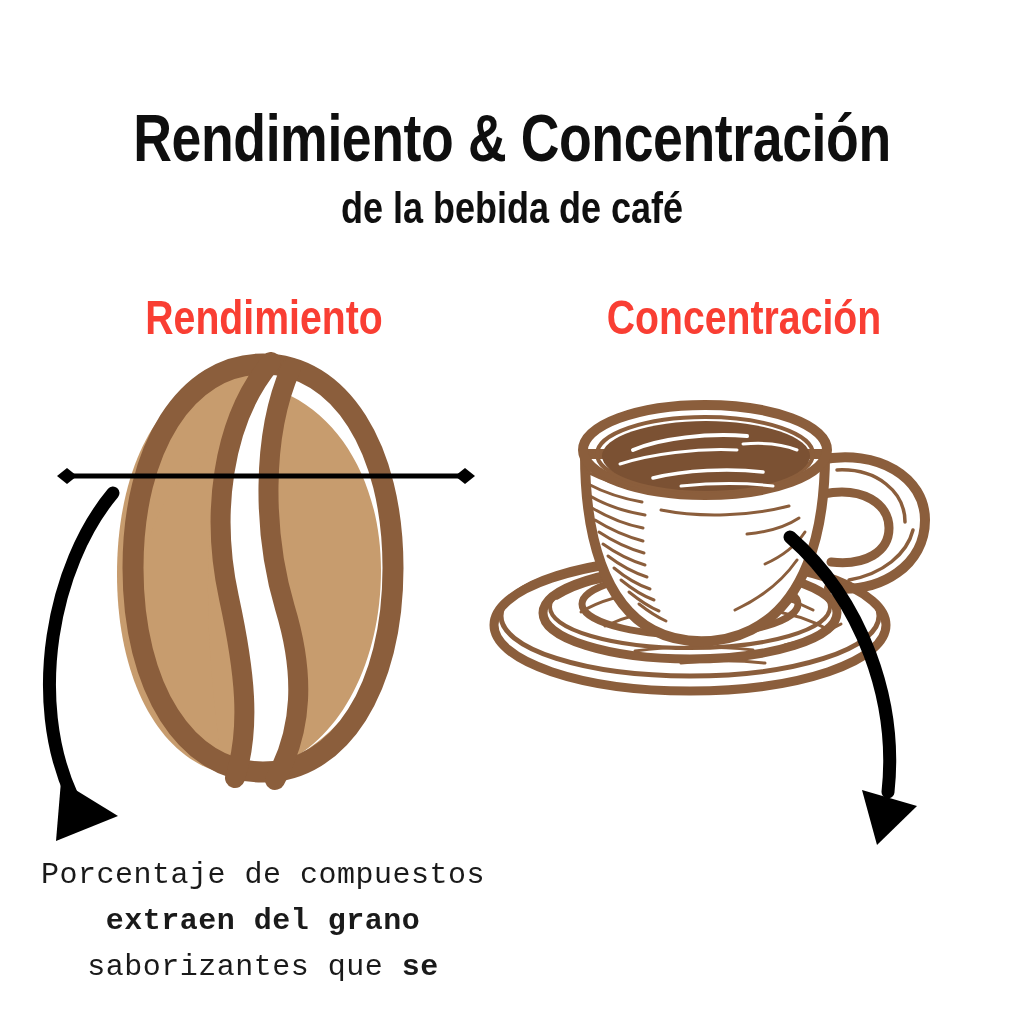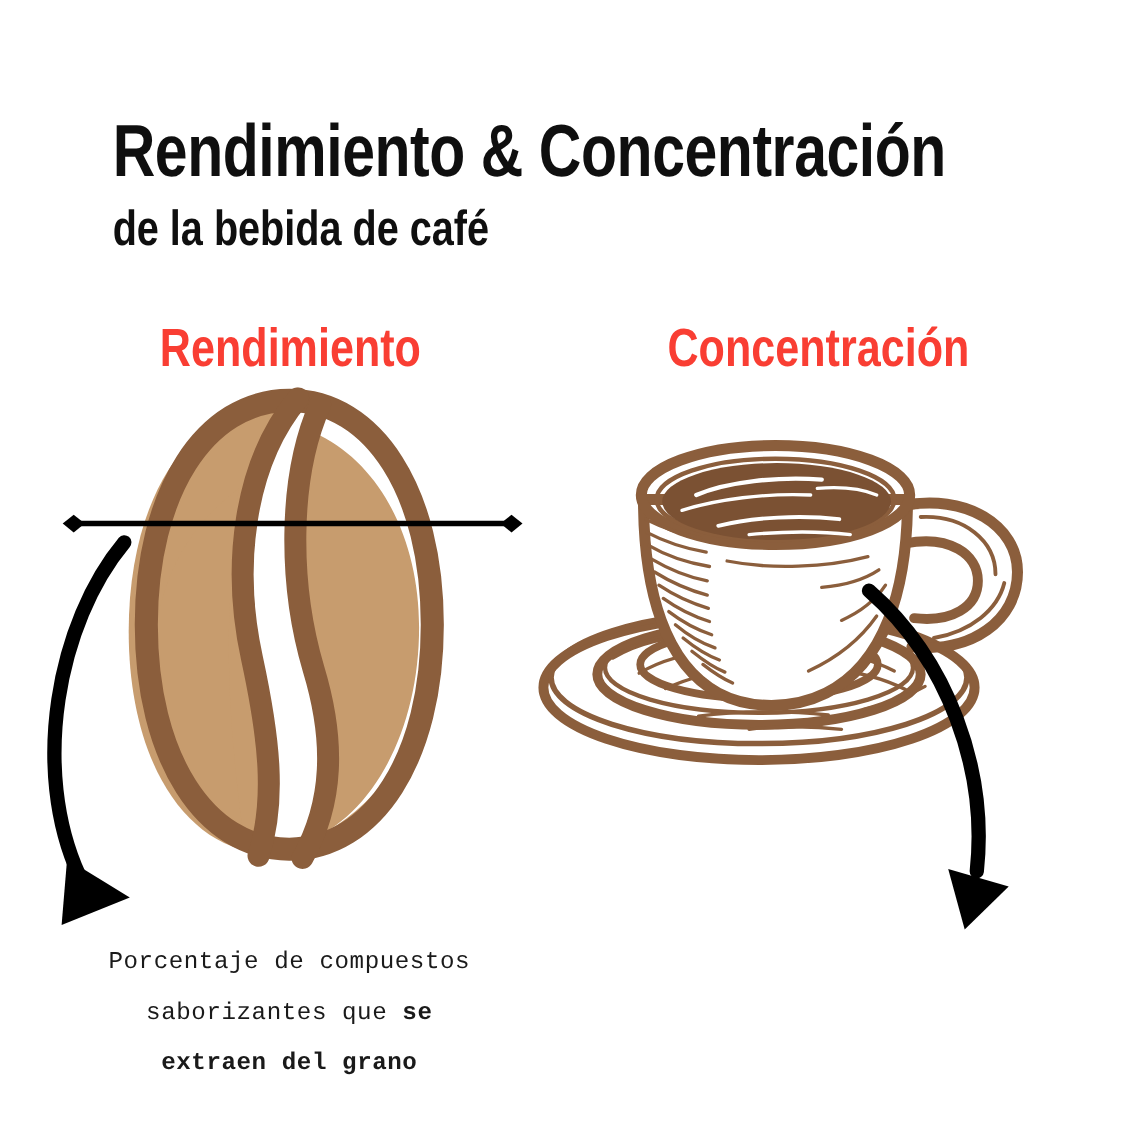--- a/index.html
+++ b/index.html
@@ -15,20 +15,21 @@
     overflow: hidden;
     font-family: "Liberation Sans", sans-serif;
   }
 
   
   .title-block {
     position: absolute;
     top: 104px;
     left: 0;
     width: 1024px;
+    text-align: center;
   }
   .main-title {
     font-family: "Liberation Sans Narrow", "Liberation Sans", sans-serif;
     font-weight: 700;
     font-size: 67px;
     line-height: 1.0;
     letter-spacing: -0.5px;
     color: #0f0f0f;
     transform: scaleX(0.80);
     transform-origin: center top;
@@ -77,21 +78,21 @@
     width: 1024px;
     height: 1024px;
     pointer-events: none;
   }
 
   
   .caption {
     position: absolute;
     top: 852px;
     font-family: "Liberation Mono", "DejaVu Sans Mono", monospace;
-    font-size: 22px;
+    font-size: 30px;
     line-height: 46px;
     color: #1a1a1a;
     text-align: center;
     letter-spacing: 0.5px;
   }
   .caption.left  { left: 26px;  width: 474px; }
   .caption.right { left: 508px; width: 462px; }
   .caption .bold { font-weight: 700; }
   .caption .line { display: block; white-space: nowrap; }
 </style>
@@ -253,18 +254,18 @@
     </g>
 
     <g>
       <path d="M790 537 C 862 600, 898 700, 888 792" fill="none" stroke="#000000" stroke-width="13" stroke-linecap="round"></path>
       <polygon points="862,790 917,806 877,845" fill="#000000"></polygon>
     </g>
   </svg>
 
   <div class="caption left">
     <span class="line"><span>Porcentaje de compuestos</span></span>
+    <span class="line"><span class="bold">extraen del grano</span></span>
     <span class="line"><span>saborizantes que </span><span class="bold">se</span></span>
-    <span class="line"><span class="bold">extraen del grano</span></span>
   </div>
 
 
 </div>
 
 </body></html>

